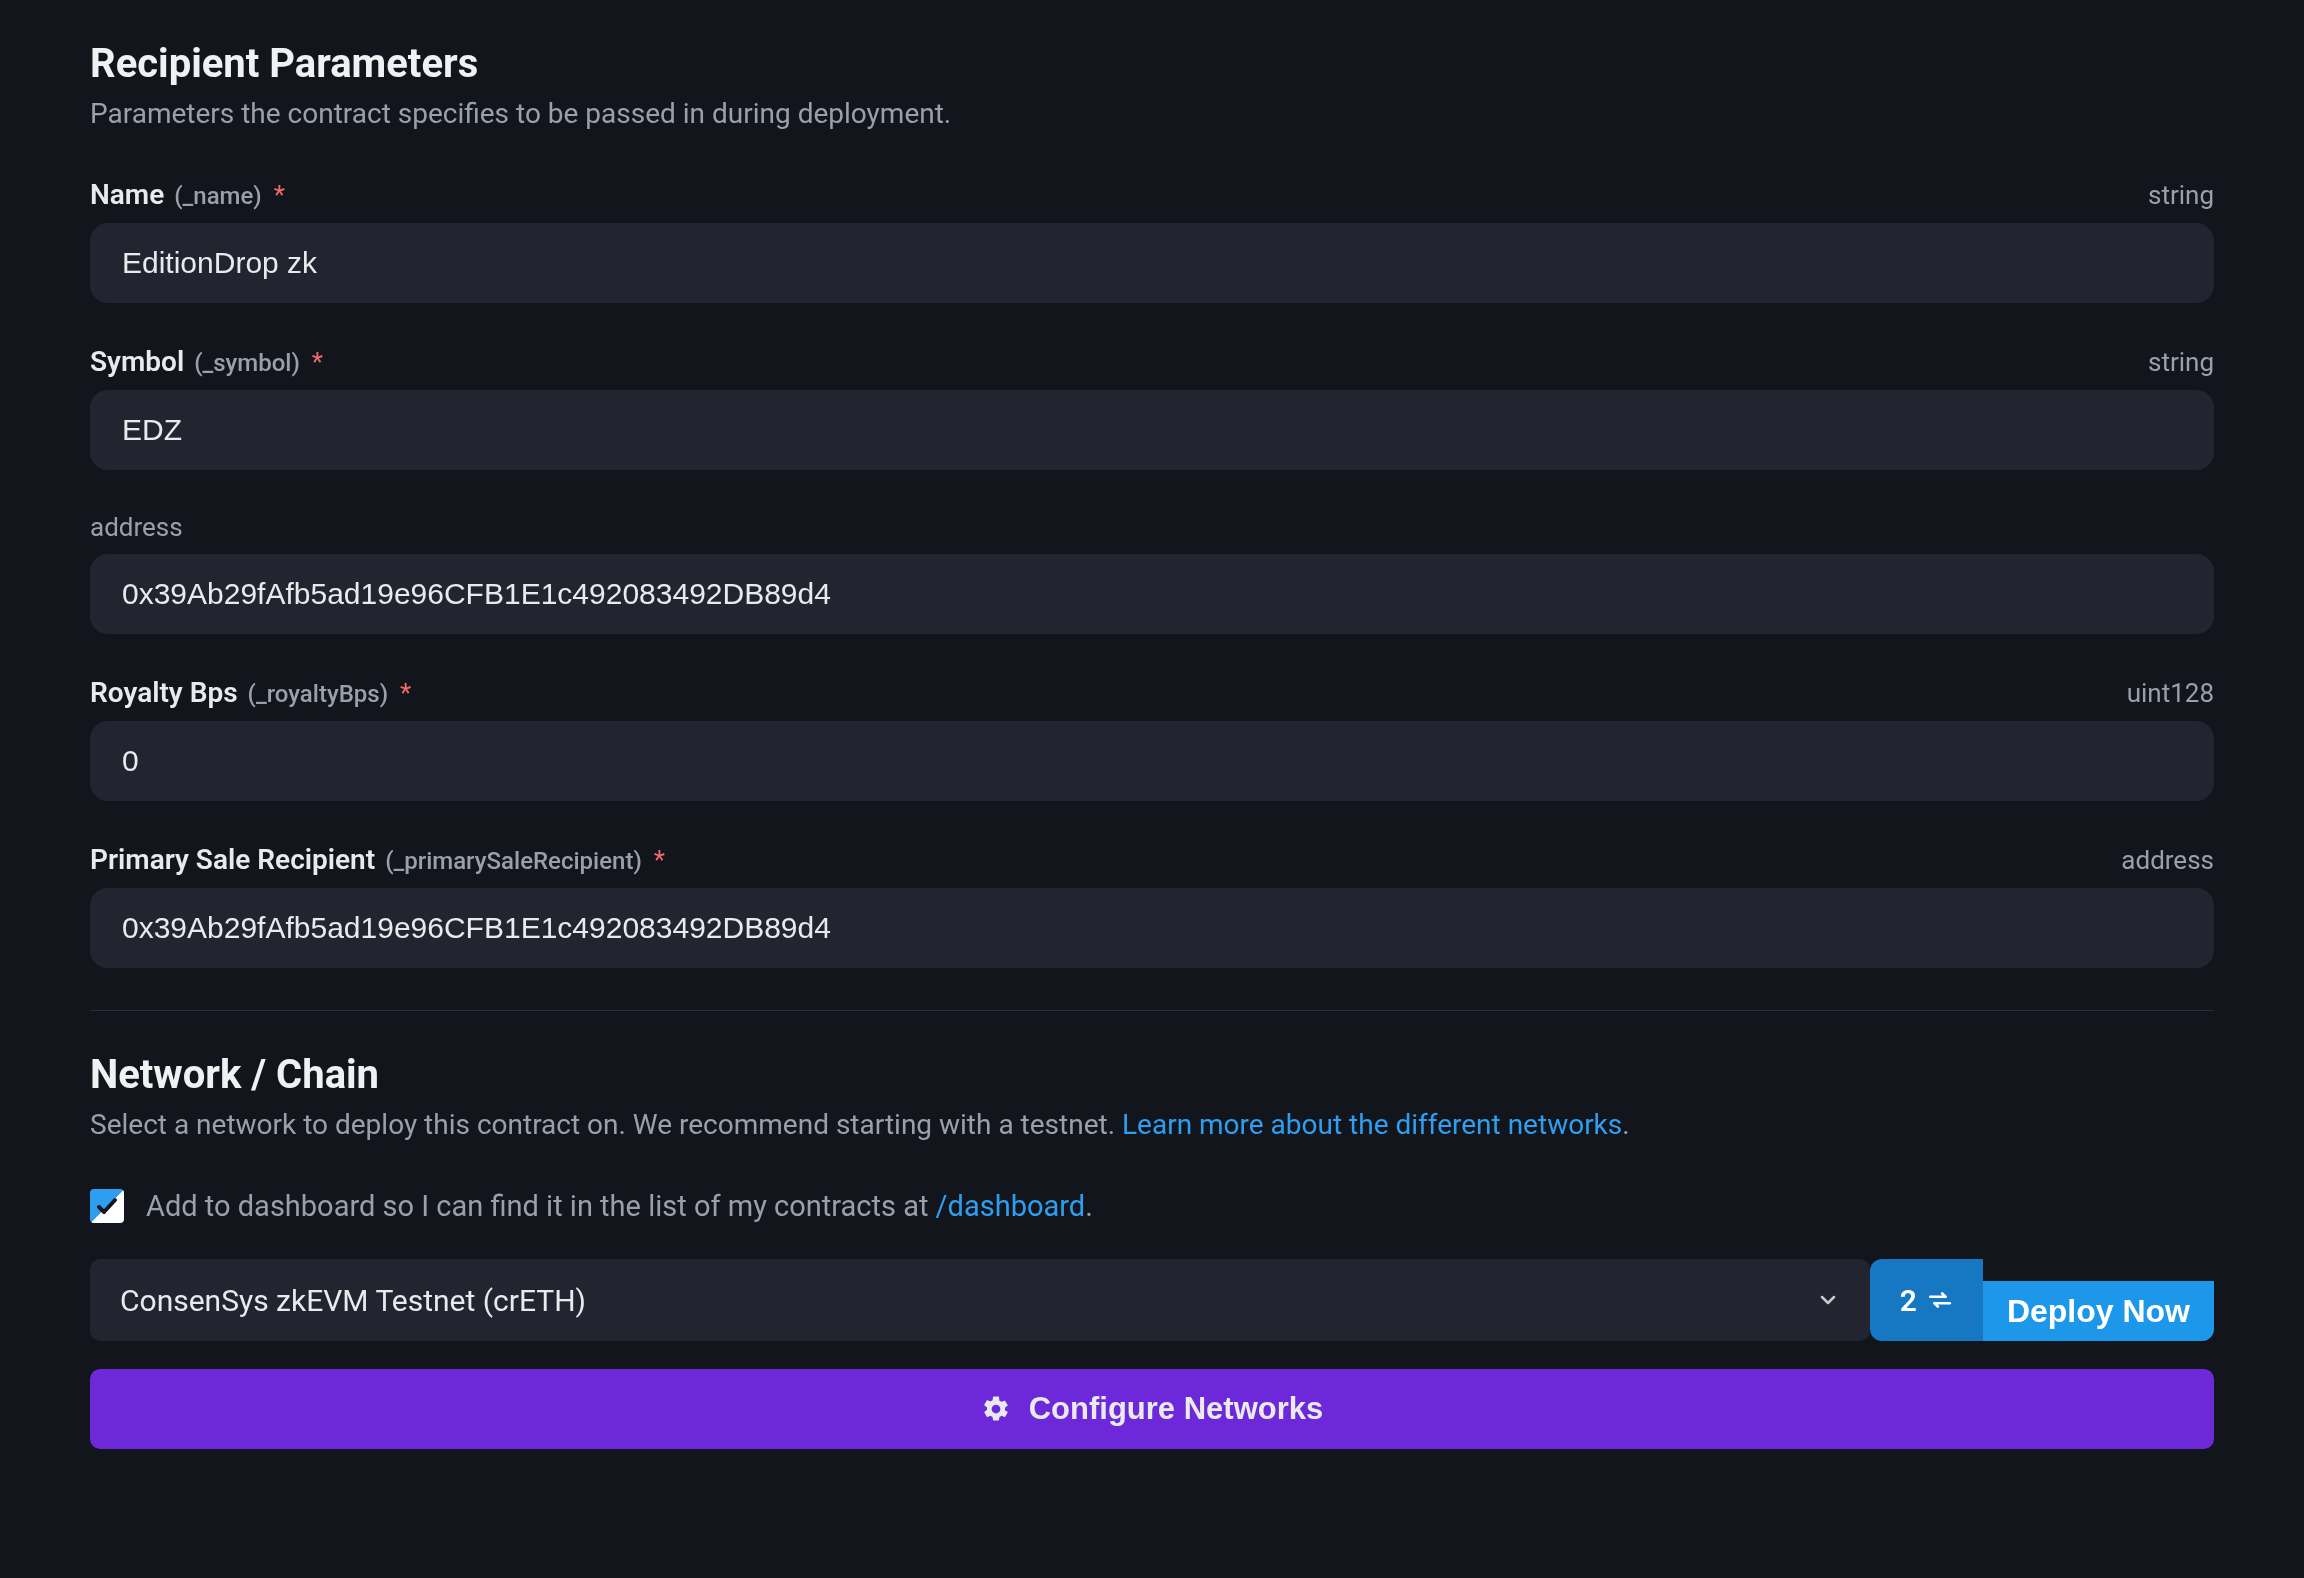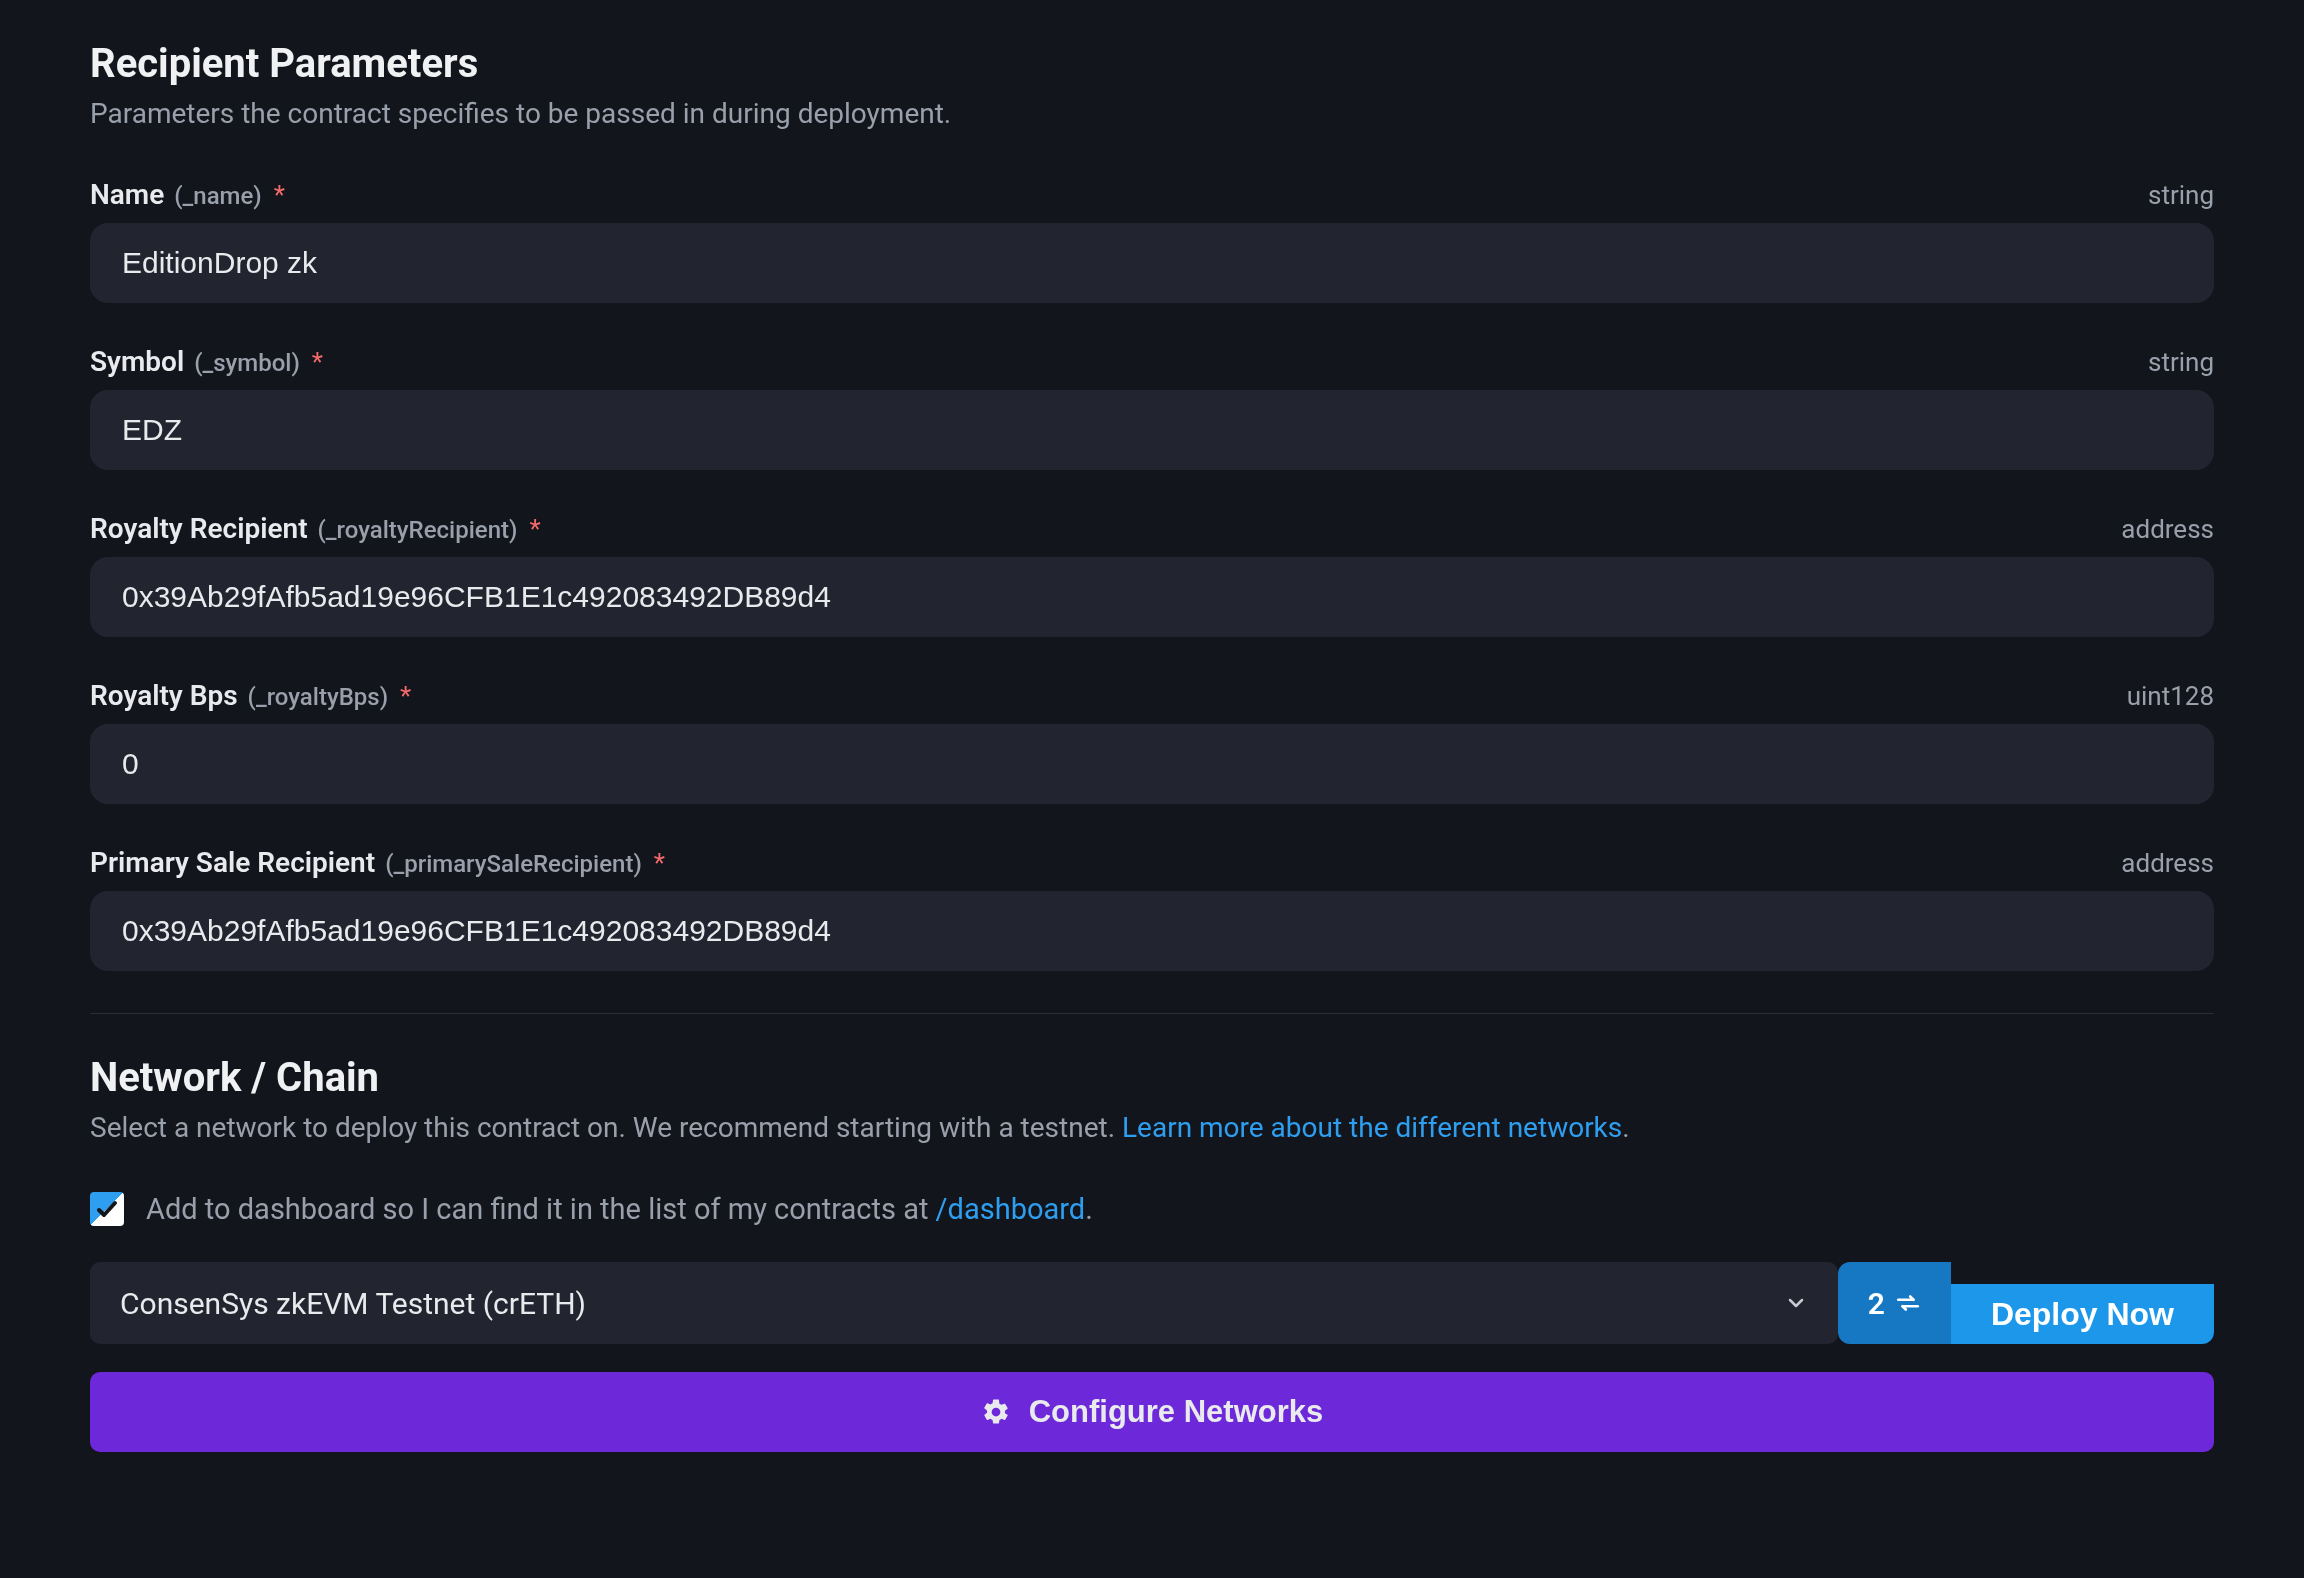--- a/index.html
+++ b/index.html
@@ -138,21 +138,21 @@
     padding: 0 30px;
     cursor: pointer;
   }
   .swap-icon { width: 26px; height: 26px; display:inline-flex; }
   .deploy-btn {
     background: #1c97ea;
     color: #ffffff;
     font-size: 32px;
     font-weight: 700;
     border: none;
-    padding: 0 40px;
+    padding: 0 24px;
     cursor: pointer;
     margin-top: 22px;
   }
 
   .configure-btn {
     width: 100%;
     height: 80px;
     background: #6d28d9;
     border: none;
     border-radius: 10px;
@@ -194,25 +194,20 @@
         <span class="field-param">(_symbol)</span>
         <span class="required">*</span>
       </div>
       <span class="field-type">string</span>
     </div>
     <input class="text-input" type="text" value="EDZ" style="">
   </div>
 
   <div class="field">
     <div class="field-header">
-      <div>
-        <span class="field-label">Royalty Recipient</span>
-        <span class="field-param">(_royaltyRecipient)</span>
-        <span class="required">*</span>
-      </div>
       <span class="field-type">address</span>
     </div>
     <input class="text-input" type="text" value="0x39Ab29fAfb5ad19e96CFB1E1c492083492DB89d4" style="">
   </div>
 
   <div class="field">
     <div class="field-header">
       <div>
         <span class="field-label">Royalty Bps</span>
         <span class="field-param">(_royaltyBps)</span>

